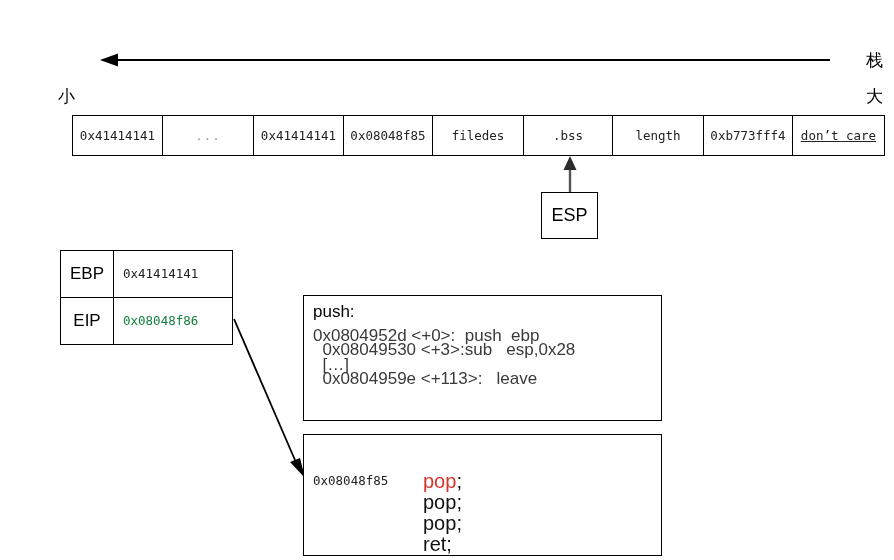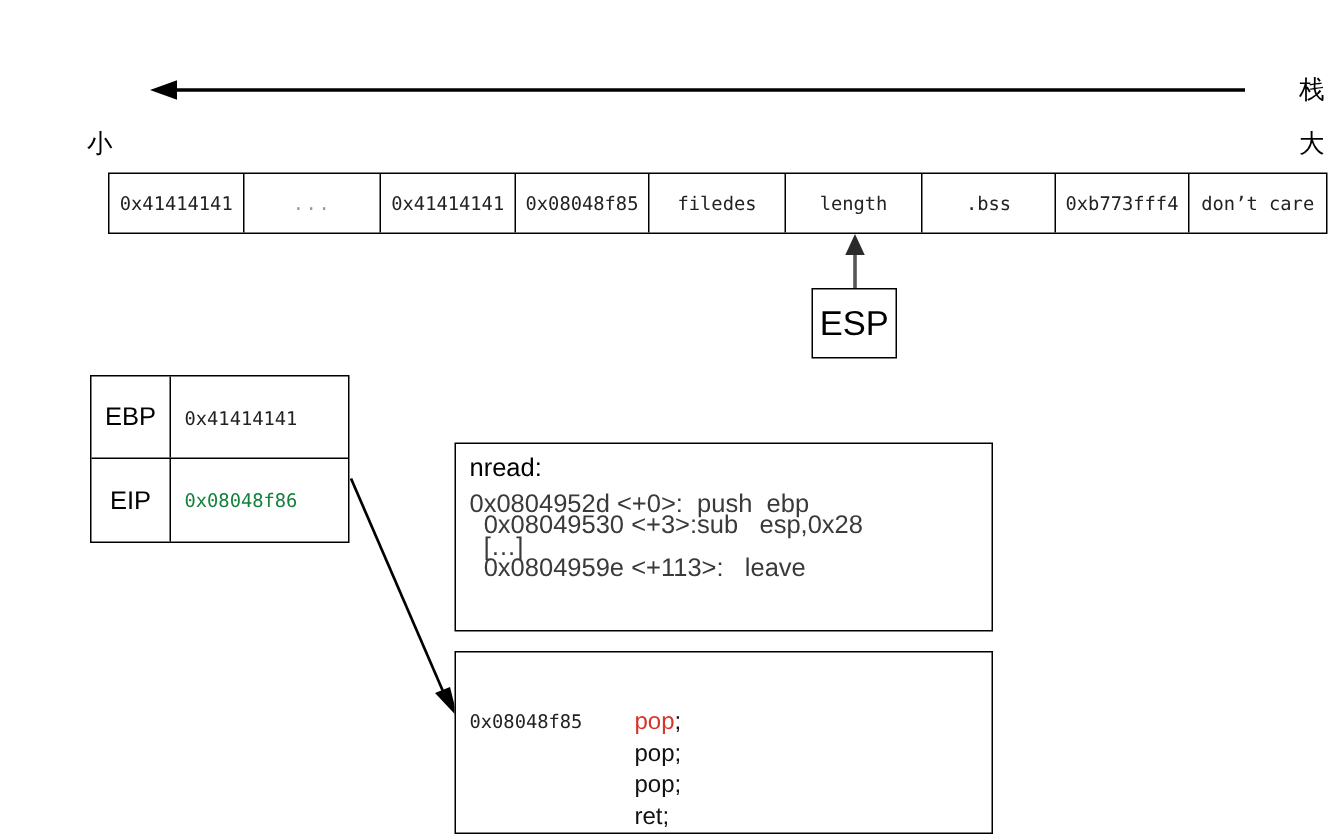--- a/index.html
+++ b/index.html
@@ -80,31 +80,31 @@
     position: absolute;
     left: 541px;
     top: 192px;
     width: 57px;
     height: 47px;
     border: 1.6px solid #000;
     box-sizing: border-box;
     display: flex;
     align-items: center;
     justify-content: center;
-    font-size: 23px;
+    font-size: 18px;
     background: #fff;
   }
 
   
   #register-box {
     position: absolute;
     left: 60px;
     top: 250px;
     width: 173px;
-    height: 112px;
+    height: 95px;
     border: 1.6px solid #000;
     box-sizing: border-box;
     background: #fff;
   }
   .reg-row {
     display: flex;
     height: 50%;
     box-sizing: border-box;
   }
   .reg-row.top { border-bottom: 1.6px solid #000; }
@@ -182,21 +182,21 @@
     align-items: flex-start;
   }
   #gadget-addr {
     font-family: "DejaVu Sans Mono", monospace;
     font-size: 12.5px;
     color: #222;
     padding-top: 2px;
     width: 110px;
   }
   #gadget-instructions {
-    font-size: 16px;
+    font-size: 20px;
     line-height: 21px;
     color: #111;
   }
   .gadget-line.first .op { color: #d8342b; }
 </style>
 </head>
 <body>
 
 <div class="canvas">
 
@@ -208,24 +208,24 @@
   <div class="cjk" id="label-stack">栈</div>
   <div class="cjk" id="label-large">大</div>
   <div class="cjk" id="label-small">小</div>
 
   <div id="stack-row">
       <div class="stack-cell" style="width: 90px;">0x41414141</div>
       <div class="stack-cell muted" style="width: 91px;">...</div>
       <div class="stack-cell" style="width: 90px;">0x41414141</div>
       <div class="stack-cell" style="width: 89px;">0x08048f85</div>
       <div class="stack-cell" style="width: 91px;">filedes</div>
+      <div class="stack-cell" style="width: 89px;">.bss</div>
       <div class="stack-cell" style="width: 91px;">length</div>
-      <div class="stack-cell" style="width: 89px;">.bss</div>
       <div class="stack-cell" style="width: 89px;">0xb773fff4</div>
-      <div class="stack-cell" style="width: 91px;">don’t care</div>
+      <div class="stack-cell" style="width: 91px; text-decoration: underline;">don’t care</div>
     </div>
 
   <svg id="esp-pointer-svg" viewBox="0 0 20 40">
     <line x1="10" y1="40" x2="10" y2="10" stroke="#555" stroke-width="2.4"></line>
     <polygon points="10,0 3.5,14 16.5,14" fill="#2b2b2b"></polygon>
   </svg>
   <div id="esp-box">
     <span>ESP</span>
   </div>
 
@@ -239,21 +239,21 @@
       <div class="reg-value highlight">0x08048f86</div>
     </div>
   </div>
 
   <svg id="eip-jump-arrow-svg" viewBox="0 0 90 165">
     <line x1="6" y1="4" x2="70" y2="152" stroke="#000" stroke-width="1.8"></line>
     <polygon points="77,163 62,147 72,143" fill="#000"></polygon>
   </svg>
 
   <div class="code-box" id="nread-box">
-    <div id="nread-title">nread:</div>
+    <div id="nread-title">push:</div>
     <div id="nread-listing"><div class="asm-line">0x0804952d &lt;+0&gt;:  push  ebp</div><div class="asm-line">  0x08049530 &lt;+3&gt;:sub   esp,0x28</div><div class="asm-line">  […]</div><div class="asm-line">  0x0804959e &lt;+113&gt;:   leave</div></div>
   </div>
 
   <div class="code-box" id="gadget-box">
     <div id="gadget-body">
       <div id="gadget-addr">0x08048f85</div>
       <div id="gadget-instructions">
           <div class="gadget-line first"><span class="op">pop</span><span>;</span></div>
           <div class="gadget-line"><span class="op">pop</span><span>;</span></div>
           <div class="gadget-line"><span class="op">pop</span><span>;</span></div>

